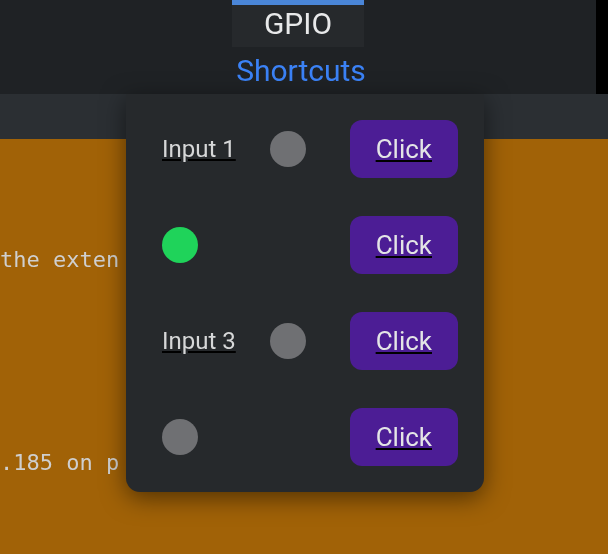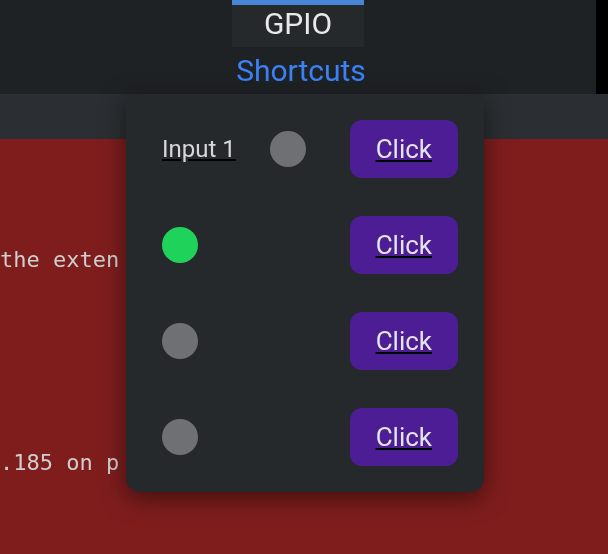--- a/index.html
+++ b/index.html
@@ -63,21 +63,21 @@
     right: 0;
     height: 45px;
     background: #2b2f33;
   }
   .terminal {
     position: absolute;
     top: 139px;
     left: 0;
     right: 0;
     bottom: 0;
-    background: #7f1d1d;
+    background: #a16207;
     color: #cfcfcf;
     font-family: "DejaVu Sans Mono", "Menlo", "Consolas", monospace;
     font-size: 22px;
     line-height: 1.32;
     white-space: pre;
     padding-top: 48px;
   }
   .terminal .line {
     display: block;
   }
@@ -166,20 +166,21 @@
     <div class="row">
       <span class="label">Input 1</span>
       <span class="indicator"></span>
       <button class="click-btn">Click</button>
     </div>
     <div class="row">
       <span class="indicator on"></span>
       <button class="click-btn">Click</button>
     </div>
     <div class="row">
+      <span class="label">Input 3</span>
       <span class="indicator"></span>
       <button class="click-btn">Click</button>
     </div>
     <div class="row">
       <span class="indicator"></span>
       <button class="click-btn">Click</button>
     </div>
   </div>
 
 </div>

